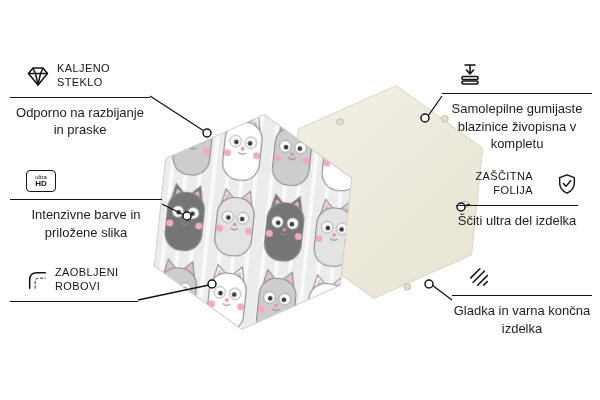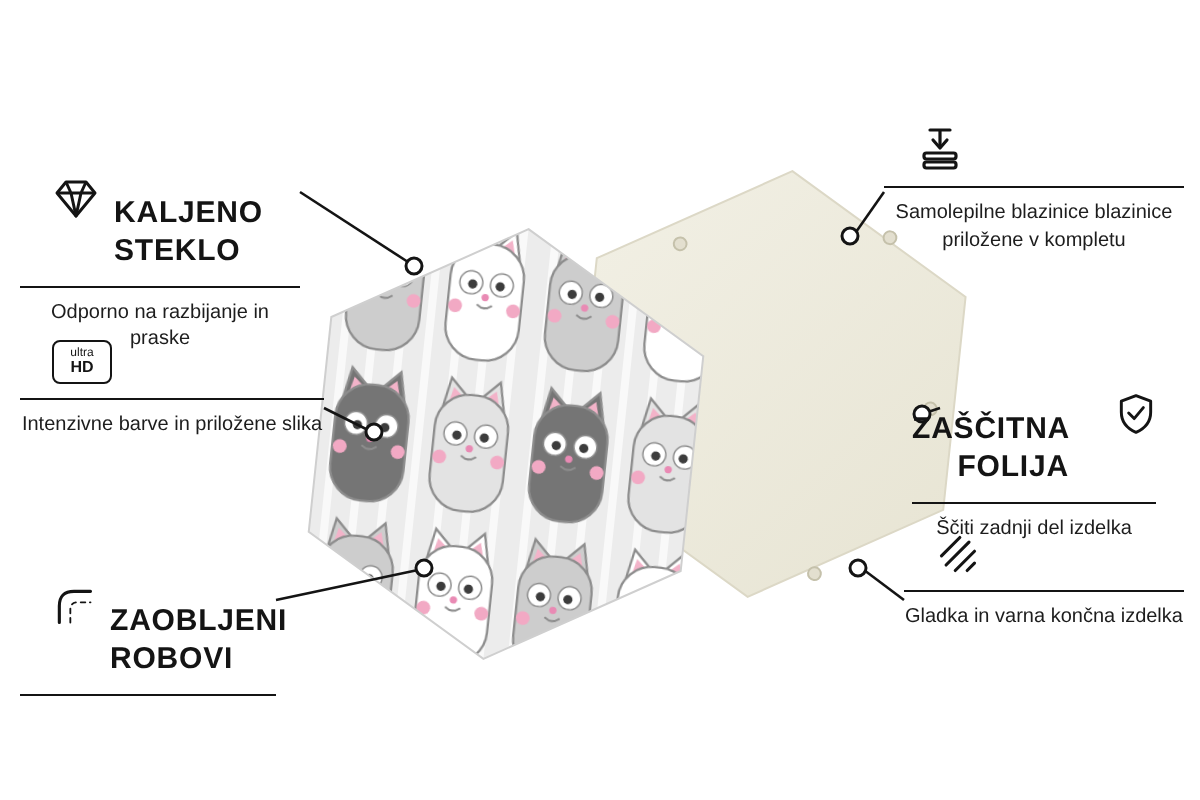--- a/index.html
+++ b/index.html
@@ -11,27 +11,27 @@
     overflow:hidden;
   }
   .stage { position:absolute; left:0; top:0; z-index:1; }
   .callout { position:absolute; z-index:2; }
   .callout-header {
     display:flex; align-items:center; gap:7px;
     padding-bottom:7px;
     border-bottom:1.6px solid #141414;
   }
   .callout .title {
-    font-size:15px; font-weight:bold; letter-spacing:.4px;
-    color:#141414; line-height:1.25; text-transform:uppercase;margin-top:36px;
+    font-size:11px; font-weight:normal; letter-spacing:.4px;
+    color:#141414; line-height:1.25; text-transform:uppercase;
   }
   .callout.left  .title { flex:1; text-align:left; }
   .callout.right .title { flex:1; text-align:right; }
   .callout .desc {
-    font-size:10px; color:#1d1d1d; margin-top:6px;
+    font-size:13px; color:#1d1d1d; margin-top:6px;
     line-height:1.35; text-align:center;
   }
   .icon-wrap { flex:0 0 auto; display:flex; align-items:center; justify-content:flex-start;padding-left:16px; }
   .uhd-box {
     width:30px; height:22px; border:1.6px solid #141414; border-radius:4px;
     display:flex; flex-direction:column; align-items:center; justify-content:center;
     line-height:1; color:#141414;
   }
   .uhd-top { font-size:6px; }
   .uhd-bottom { font-size:8px; font-weight:bold; }
@@ -151,34 +151,34 @@
   <div class="callout-header">
     <span class="icon-wrap">
       <svg width="24" height="24" viewBox="0 0 24 24" fill="none" stroke="#141414" stroke-width="1.6" stroke-linecap="round" stroke-linejoin="round">
         <path d="M7,3 H17 M12,3 V11"></path>
         <path d="M8.5,8 L12,12 L15.5,8"></path>
         <rect x="4" y="14.5" width="16" height="3" rx="1.2"></rect>
         <rect x="4" y="19" width="16" height="3" rx="1.2"></rect>
       </svg>
     </span>
   </div>
-  <div class="desc">Samolepilne blazinice blazinice priložene v kompletu</div>
+  <div class="desc">Samolepilne gumijaste blazinice živopisna v kompletu</div>
 </div>
 
 <div class="callout right" style="left:456px; top:170px; width:122px">
   <div class="callout-header">
     <span class="title">ZAŠČITNA FOLIJA</span>
     <span class="icon-wrap">
       <svg width="22" height="22" viewBox="0 0 24 24" fill="none" stroke="#141414" stroke-width="1.6" stroke-linecap="round" stroke-linejoin="round">
         <path d="M12,2 L20,5 V11 C20,17 16.5,20 12,22 C7.5,20 4,17 4,11 V5 Z"></path>
         <path d="M8,11.5 L11,14.5 L16,8.5"></path>
       </svg>
     </span>
   </div>
-  <div class="desc">Ščiti zadnji del izdelka</div>
+  <div class="desc">Ščiti ultra del izdelka</div>
 </div>
 
 <div class="callout right" style="left:452px; top:266px; width:140px">
   <div class="callout-header">
     <span class="icon-wrap">
       <svg width="22" height="22" viewBox="0 0 24 24" fill="none" stroke="#141414" stroke-width="1.7" stroke-linecap="round">
         <path d="M13,3 L3,13"></path>
         <path d="M18,5.5 L5.5,18"></path>
         <path d="M21,10.5 L10.5,21"></path>
         <path d="M21,17 L17,21"></path>

